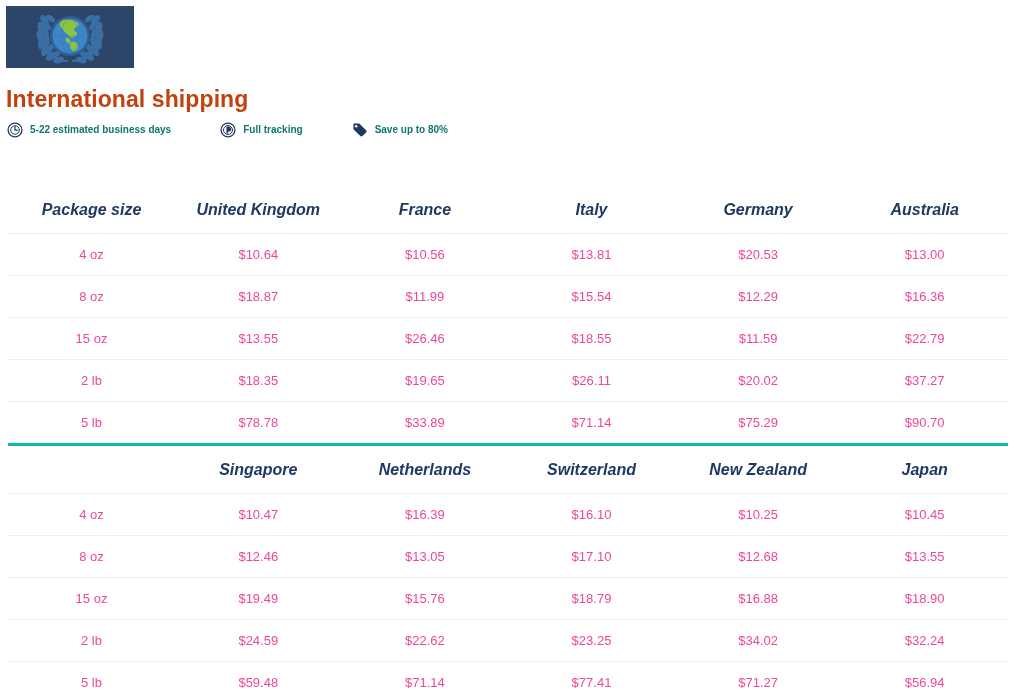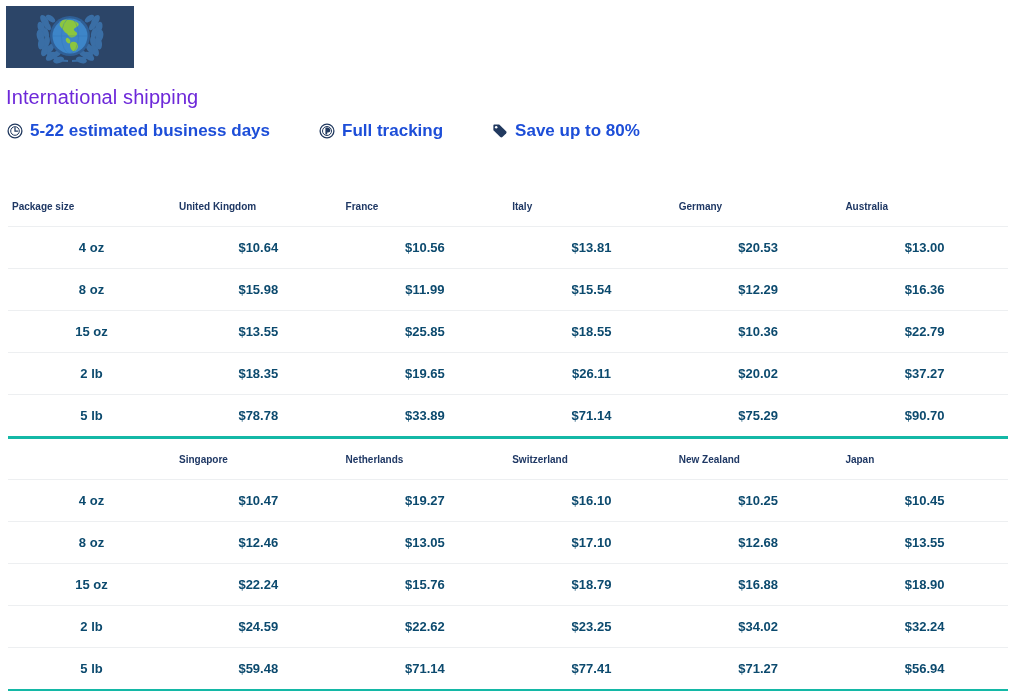--- a/index.html
+++ b/index.html
@@ -25,42 +25,42 @@
     background: #2c4568;
     overflow: hidden;
   }
   .logo-wrap svg { display: block; }
 
   
   .title {
     position: absolute;
     left: 6px;
     top: 86px;
-    font-size: 20px;
-    font-weight: 400;
-    color: #6d28d9;
+    font-size: 23px;
+    font-weight: 700;
+    color: #c2410c;
     letter-spacing: 0.1px;
     white-space: nowrap;
   }
 
   
   .badges {
     position: absolute;
     left: 6px;
     top: 121px;
     display: flex;
     align-items: center;
     white-space: nowrap;
   }
   .badge {
     display: flex;
     align-items: center;
-    font-size: 17px;
+    font-size: 10px;
     font-weight: bold;
-    color: #1d4ed8;
+    color: #0f766e;
     margin-right: 48px;
   }
   .badge:last-child { margin-right: 12px; justify-content: center; }
   .badge-icon {
     width: 17px;
     height: 17px;
     margin-right: 7px;
     flex: 0 0 auto;
     display: flex;
     align-items: center;
@@ -74,32 +74,33 @@
     left: 8px;
     top: 186px;
     width: 1000px;
     border-collapse: collapse;
     table-layout: fixed;
   }
   .rate-table col.c-size  { width: 167px; }
   .rate-table col.c-dest  { width: 166.6px; }
 
   .rate-table th {
-    font-size: 10px;
+    font-size: 16px;
     font-weight: bold;
     color: #1f3864;
-    text-align: left;
+    text-align: center;
     padding: 14px 4px 14px 4px;
     border-bottom: 1px solid #edeff1;
     white-space: nowrap;
+    font-style: italic;
   }
   .rate-table td {
     font-size: 13px;
-    font-weight: bold;
-    color: #0c4a6e;
+    font-weight: normal;
+    color: #ec4899;
     text-align: center;
     padding: 13px 4px 13px 4px;
     border-bottom: 1px solid #edeff1;
     white-space: nowrap;
   }
   .rate-table tr.last-in-block td { border-bottom: 3px solid #14b8a6; }
   .rate-table th.blank { border-bottom: 1px solid #edeff1; }
   .rate-table tr.group-head th { padding-top: 15px; padding-bottom: 14px; }
 </style>
 </head>
@@ -228,32 +229,32 @@
     <tr>
       <td>4 oz</td>
       <td>$10.64</td>
       <td>$10.56</td>
       <td>$13.81</td>
       <td>$20.53</td>
       <td>$13.00</td>
     </tr>
     <tr>
       <td>8 oz</td>
-      <td>$15.98</td>
+      <td>$18.87</td>
       <td>$11.99</td>
       <td>$15.54</td>
       <td>$12.29</td>
       <td>$16.36</td>
     </tr>
     <tr>
       <td>15 oz</td>
       <td>$13.55</td>
-      <td>$25.85</td>
+      <td>$26.46</td>
       <td>$18.55</td>
-      <td>$10.36</td>
+      <td>$11.59</td>
       <td>$22.79</td>
     </tr>
     <tr>
       <td>2 lb</td>
       <td>$18.35</td>
       <td>$19.65</td>
       <td>$26.11</td>
       <td>$20.02</td>
       <td>$37.27</td>
     </tr>
@@ -274,36 +275,36 @@
       <th>Netherlands</th>
       <th>Switzerland</th>
       <th>New Zealand</th>
       <th>Japan</th>
     </tr>
   </thead>
   <tbody>
     <tr>
       <td>4 oz</td>
       <td>$10.47</td>
-      <td>$19.27</td>
+      <td>$16.39</td>
       <td>$16.10</td>
       <td>$10.25</td>
       <td>$10.45</td>
     </tr>
     <tr>
       <td>8 oz</td>
       <td>$12.46</td>
       <td>$13.05</td>
       <td>$17.10</td>
       <td>$12.68</td>
       <td>$13.55</td>
     </tr>
     <tr>
       <td>15 oz</td>
-      <td>$22.24</td>
+      <td>$19.49</td>
       <td>$15.76</td>
       <td>$18.79</td>
       <td>$16.88</td>
       <td>$18.90</td>
     </tr>
     <tr>
       <td>2 lb</td>
       <td>$24.59</td>
       <td>$22.62</td>
       <td>$23.25</td>

